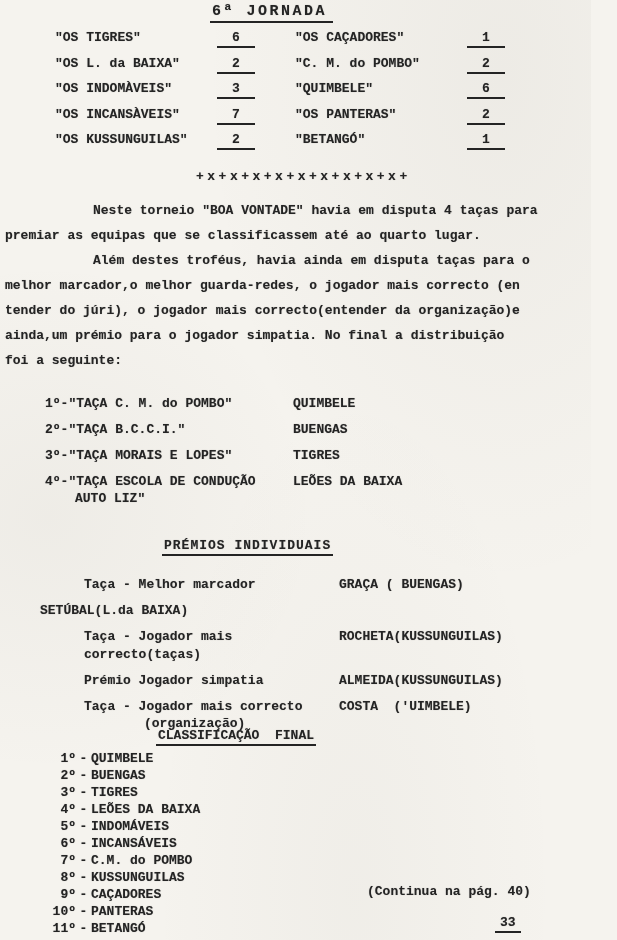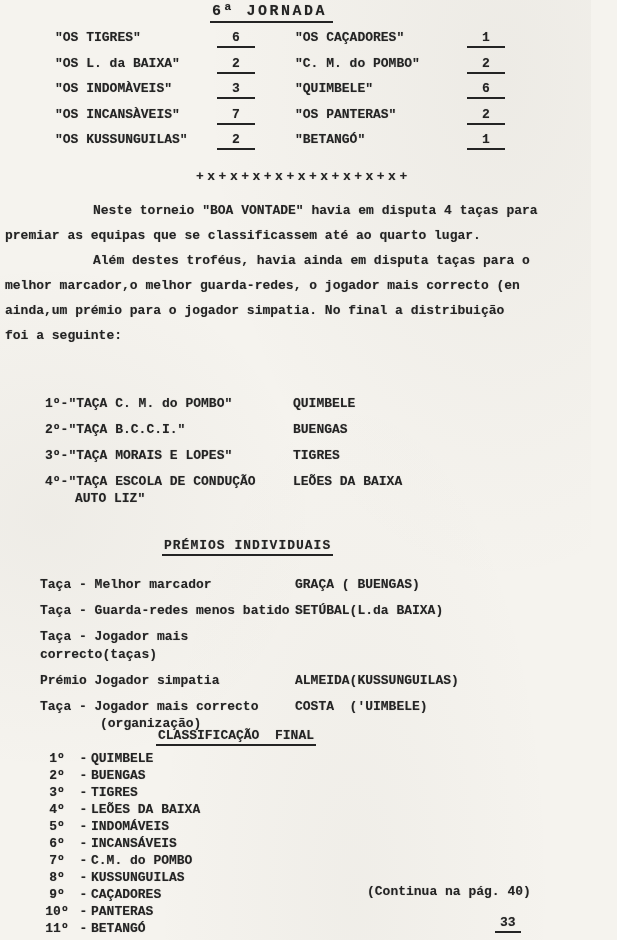--- a/index.html
+++ b/index.html
@@ -35,30 +35,30 @@
   .trophy-row{display:flex;align-items:flex-start;margin-bottom:8px;line-height:18px;}
   .trophy-label{width:248px;}
   .trophy-label span{display:block;}
   .trophy-label .second{margin-left:30px;line-height:15px;}
   .trophy-winner{white-space:pre;}
   
   .prizes-title{position:absolute;left:162px;top:538px;letter-spacing:1px;
                 border-bottom:2px solid #242424;padding:0 2px 1px 2px;}
   .prizes{position:absolute;left:40px;top:576px;}
   .prize-row{display:flex;align-items:flex-start;margin-bottom:8px;line-height:18px;}
-  .prize-label{flex:0 0 255px;}
+  .prize-label{flex:0 0 255px;margin-left:44px;}
   .prize-label span{display:block;}
   .prize-label .second{margin-left:60px;line-height:15px;}
   .prize-winner{white-space:pre;}
   
   .standings-title{position:absolute;left:140px;top:728px;white-space:pre;
                    border-bottom:2px solid #242424;padding:0 2px 1px 2px;margin-left:16px;}
   .standings{position:absolute;left:38px;top:750px;line-height:17px;}
   .standing-row{display:flex;}
-  .s-pos{width:38px;text-align:center;}
+  .s-pos{width:38px;text-align:right;}
   .s-dash{width:15px;text-align:center;}
   
   #continua{position:absolute;left:367px;top:884px;}
   #page-num{position:absolute;left:495px;top:915px;border-bottom:2px solid #242424;
             padding:0 5px 1px 5px;}
 </style>
 </head>
 <body>
 
 <div class="page">
@@ -98,20 +98,21 @@
     </div>
   </div>
 
   <div id="separator">+x+x+x+x+x+x+x+x+x+</div>
 
   <div class="paragraphs">
     <div class="indent">Neste torneio "BOA VONTADE" havia em disputa 4 taças para</div>
     <div>premiar as equipas que se classificassem até ao quarto lugar.</div>
     <div class="indent">Além destes troféus, havia ainda em disputa taças para o</div>
     <div>melhor marcador,o melhor guarda-redes, o jogador mais correcto (en</div>
+    <div>tender do júri), o jogador mais correcto(entender da organização)e</div>
     <div>ainda,um prémio para o jogador simpatia. No final a distribuição</div>
     <div>foi a seguinte:</div>
   </div>
 
   <div class="trophies">
     <div class="trophy-row">
       <span class="trophy-label">1º-"TAÇA C. M. do POMBO"</span>
       <span class="trophy-winner">QUIMBELE</span>
     </div>
     <div class="trophy-row">
@@ -132,25 +133,25 @@
   </div>
 
   <div class="prizes-title">PRÉMIOS INDIVIDUAIS</div>
 
   <div class="prizes">
     <div class="prize-row">
       <span class="prize-label">Taça - Melhor marcador</span>
       <span class="prize-winner">GRAÇA ( BUENGAS)</span>
     </div>
     <div class="prize-row">
-      <span class="prize-label">Taça - Guarda-redes menos batido</span>
       <span class="prize-winner">SETÚBAL(L.da BAIXA)</span>
     </div>
     <div class="prize-row">
       <span class="prize-label">Taça - Jogador mais correcto(taças)</span>
+      <span class="prize-winner">ROCHETA(KUSSUNGUILAS)</span>
     </div>
     <div class="prize-row">
       <span class="prize-label">Prémio Jogador simpatia</span>
       <span class="prize-winner">ALMEIDA(KUSSUNGUILAS)</span>
     </div>
     <div class="prize-row">
       <span class="prize-label">
         <span>Taça - Jogador mais correcto</span>
         <span class="second">(organização)</span>
       </span>

